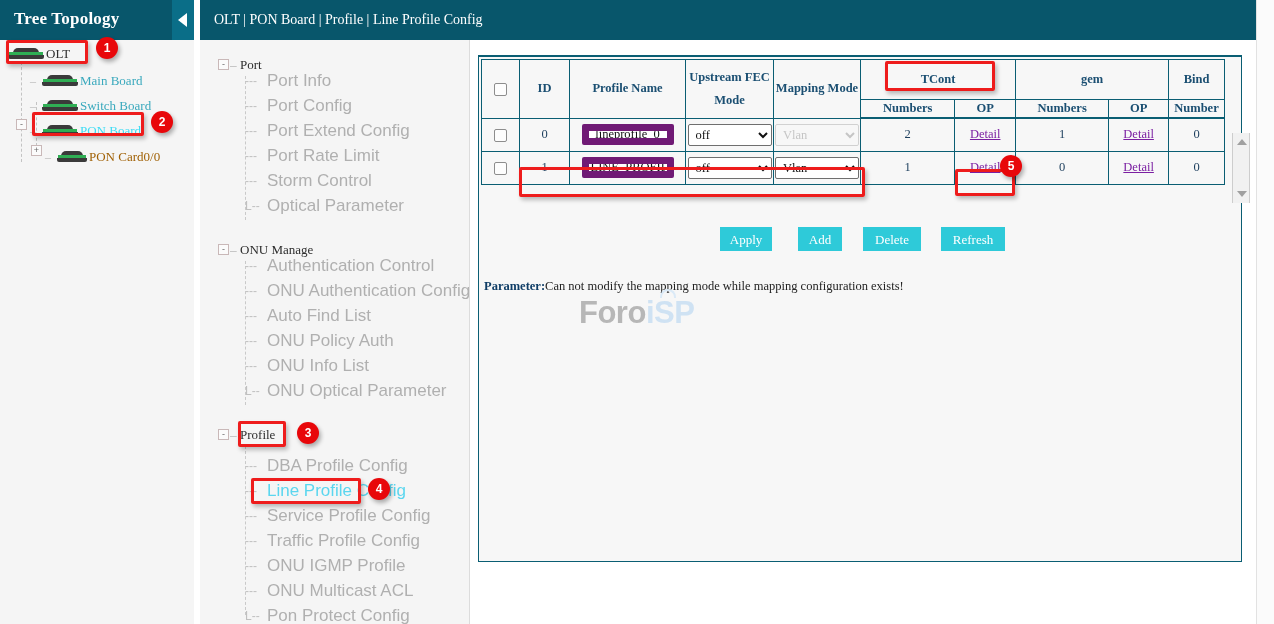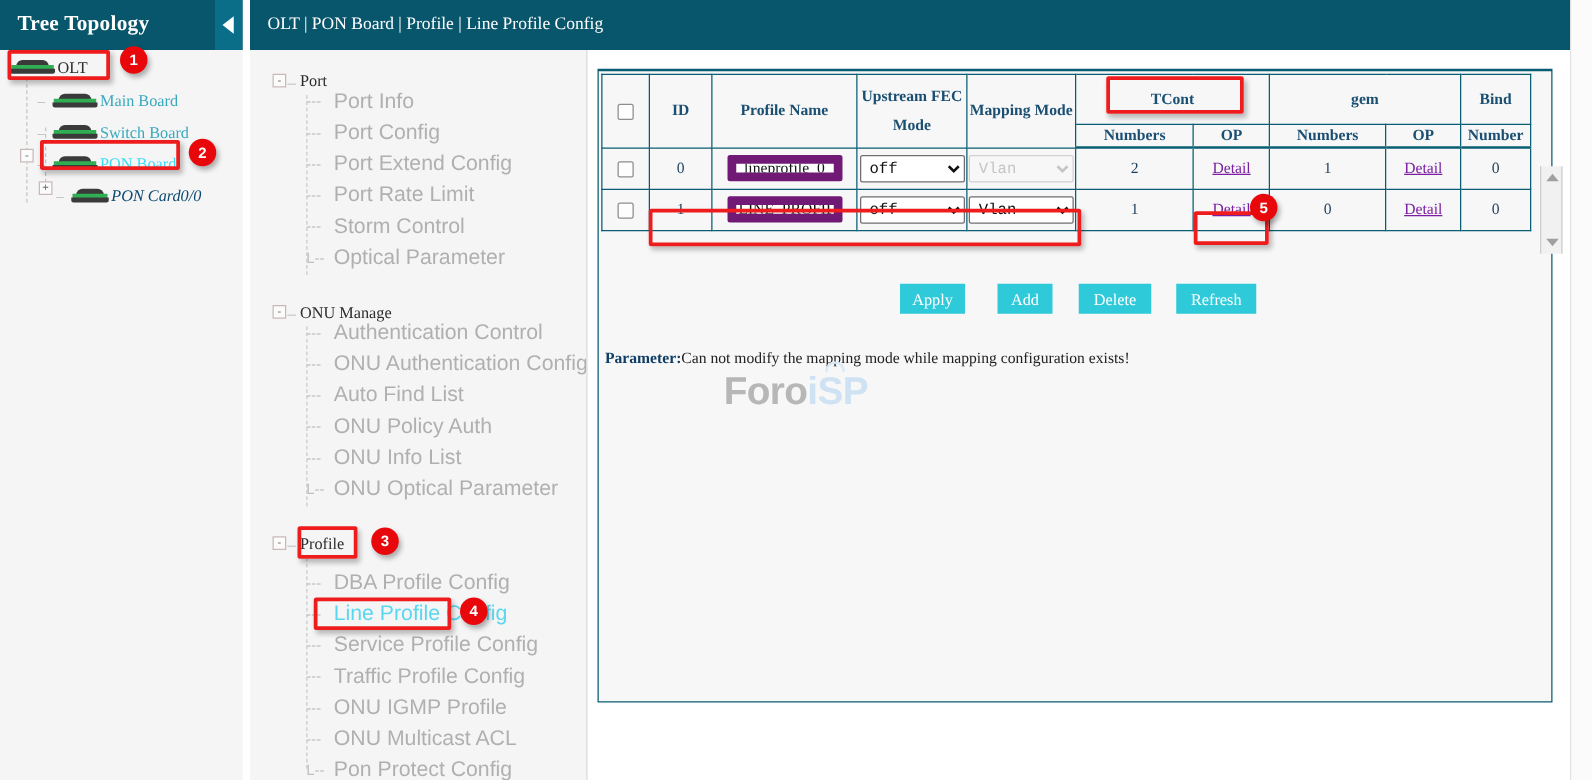--- a/index.html
+++ b/index.html
@@ -40,21 +40,21 @@
   }
   .tree-body { position:absolute; left:0; top:40px; width:194px; height:584px; background:#f5f5f5; }
 
   .tree-node { position: absolute; height: 22px; white-space: nowrap; }
   .tree-label {
     font-size: 13px; font-family: "Liberation Serif", serif;
     vertical-align: middle; line-height: 22px;
   }
   .lbl-dark  { color: #2d2d2d; }
   .lbl-teal  { color: #3aa9bd; }
-  .lbl-gray  { color: #0c4a6e; font-style: italic; }
+  .lbl-gray  { color: #a16207; }
   .lbl-sel   { color: #3ddcf5; }
 
   
   .dev-icon {
     display:inline-block; position: relative;
     width: 36px; height: 12px; vertical-align: middle; margin-right: 2px;
   }
   .dev-icon .top {
     position:absolute; left:5px; top:0; width:26px; height:5px;
     background:#3a3a3a; border-radius: 7px 7px 0 0;
@@ -145,21 +145,21 @@
     vertical-align: middle; cursor: pointer;
   }
   input.txt {
     width: 92px; height: 21px; font-size: 12.5px; text-align: center;
     border: 7px solid #701a75; background: #ffffff; color:#111;
     font-family: "Liberation Serif", serif; border-radius:2px; padding:0 2px;
   }
   select.sel {
     width: 84px; height: 22px; font-size: 12.5px;
     border: 1px solid #6f6f6f; background:#ffffff; color:#111;
-    font-family: Liberation Mono, monospace; border-radius:2px;
+    font-family: Liberation Serif, serif; border-radius:2px;
     padding-left: 3px;
   }
   select.sel:disabled { color:#b1b1b1; background:#f7f7f7; border-color:#c2c2c2; }
   a.detail {
     color: #7b1fa2; text-decoration: underline; font-size: 12.5px; cursor:pointer;
     font-family: "Liberation Serif", serif;
   }
 
   
   .tbl-scroll {

